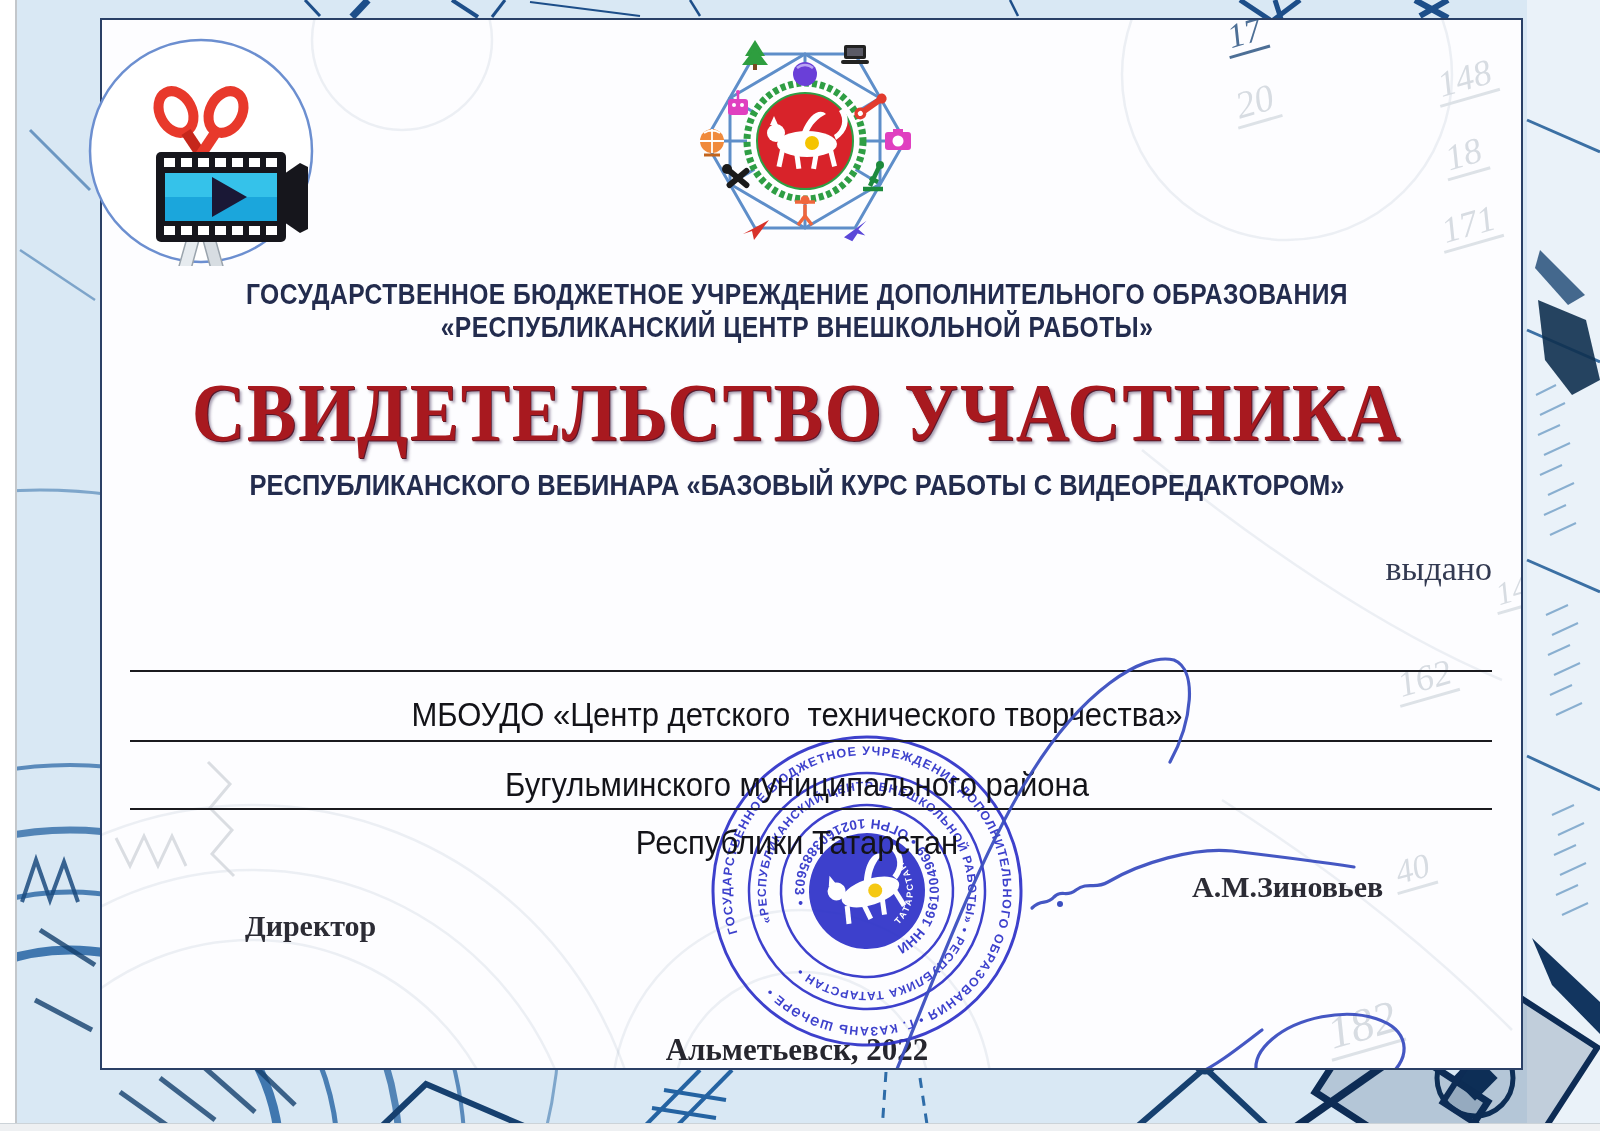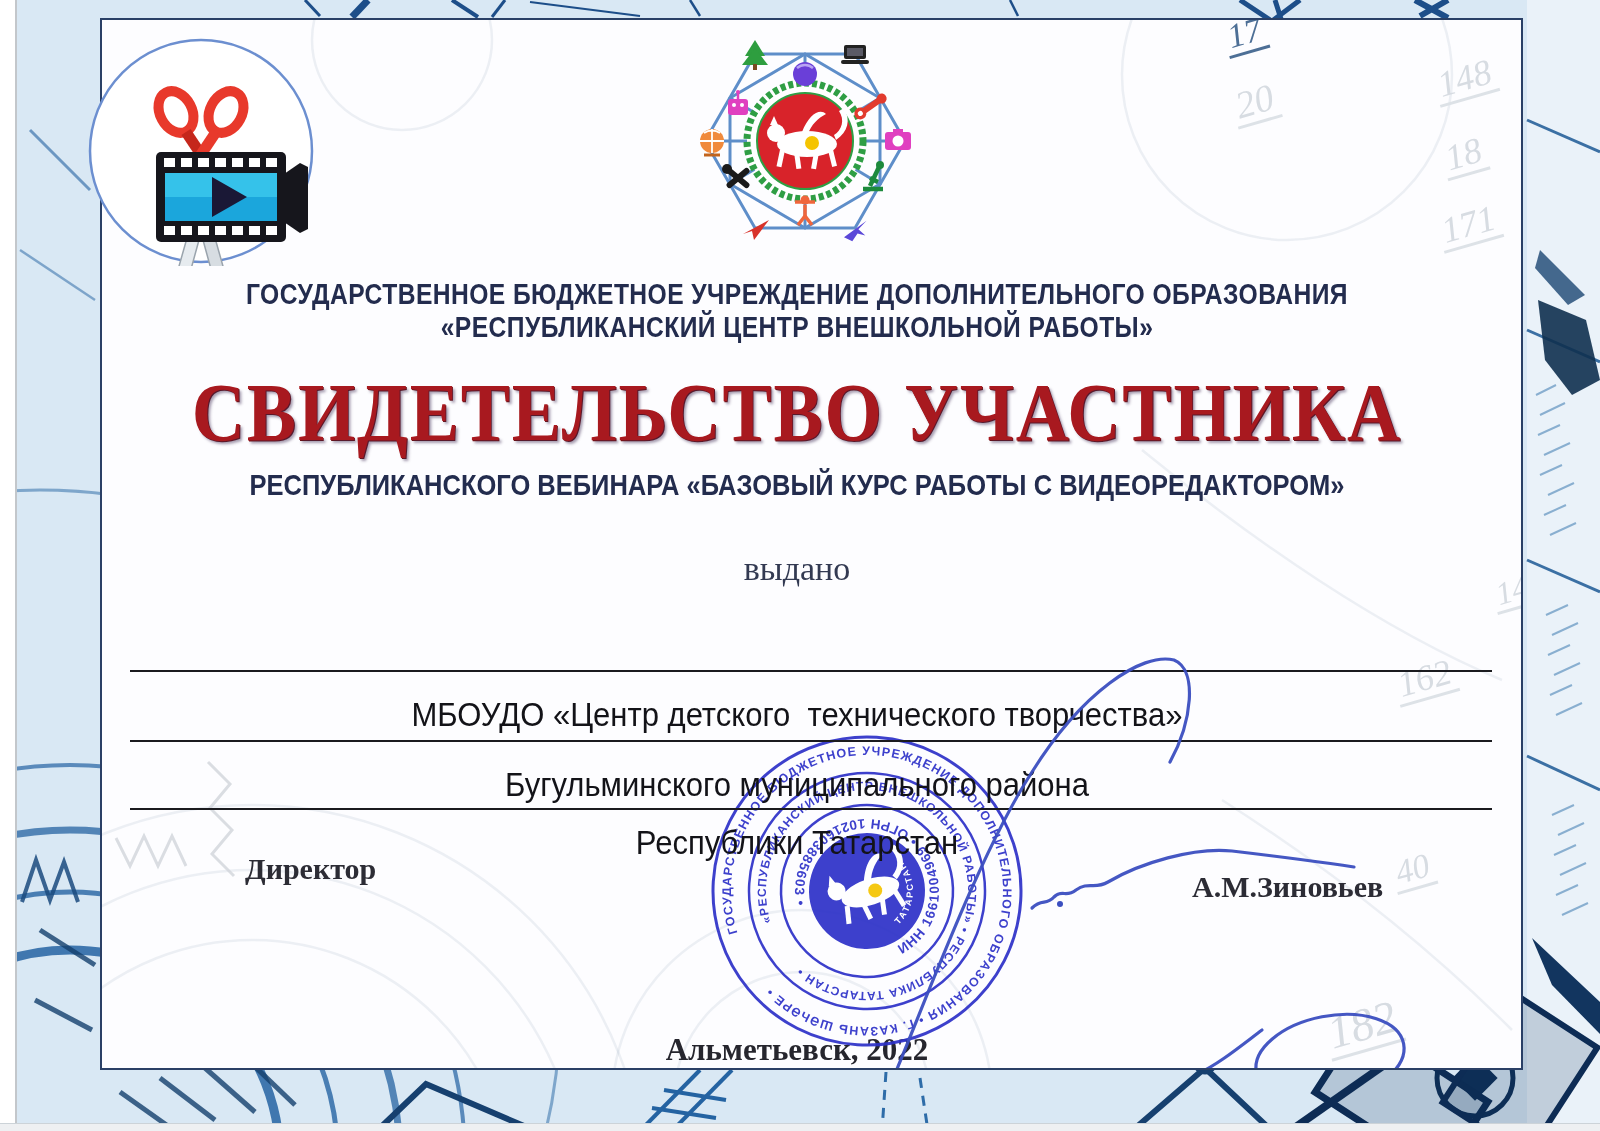--- a/index.html
+++ b/index.html
@@ -23,29 +23,29 @@
   .wm-dark{color:#4d6f96;border-bottom-color:#4d6f96;}
 
   
   .ctr{position:absolute;left:0;width:1390px;text-align:center;z-index:4;}
   .org-lines{top:258px;color:#232c4e;font-weight:700;font-size:29px;line-height:33px;
              transform:scaleX(.85);letter-spacing:.5px;}
   .title{top:352px;color:#a8191f;font-family:"Liberation Serif",serif;font-weight:700;
          font-size:82px;line-height:1;letter-spacing:2px;transform:scaleX(.9);
          text-shadow:3px 3px 3px rgba(60,40,80,.45),1px 1px 0 #6e1014;}
   .subtitle{top:448px;color:#232c4e;font-weight:700;font-size:30px;transform:scaleX(.85);}
-  .issued{top:530px;color:#333a52;font-family:"Liberation Serif",serif;font-size:34px;}
+  .issued{top:530px;color:#333a52;font-family:"Liberation Serif",serif;font-size:34px;text-align:right;}
   .name{top:610px;color:#15151a;font-family:"Liberation Serif",serif;font-size:38px;letter-spacing:1px;}
   .fieldrow{font-size:33px;color:#131318;transform:scaleX(.94);white-space:pre;}
   .row-org{top:676px;}
   .row-district{top:746px;}
   .row-region{top:804px;}
   .hline{position:absolute;left:28px;width:1362px;border-top:2px solid #1b1b1f;z-index:4;}
   .hl1{top:650px;} .hl2{top:720px;} .hl3{top:788px;}
-  .director{position:absolute;left:143px;top:832px;font-family:"Liberation Serif",serif;
+  .director{position:absolute;left:143px;top:889px;font-family:"Liberation Serif",serif;
             font-weight:700;font-size:30px;color:#2c2c35;z-index:4;}
   .signer{position:absolute;left:1090px;top:850px;font-family:"Liberation Serif",serif;
           font-weight:700;font-size:30px;color:#2c2c35;z-index:4;}
   .footer-city{top:1012px;font-family:"Liberation Serif",serif;font-weight:700;
                font-size:31px;color:#26262e;z-index:2;}
 
   .stamp-wrap{position:absolute;left:605px;top:711px;width:320px;height:320px;z-index:3;opacity:.92;}
   .sig-wrap{position:absolute;left:0;top:0;width:1423px;height:1052px;z-index:5;pointer-events:none;}
 
   .logo-badge{left:86px;top:36px;width:230px;height:230px;z-index:7;}

